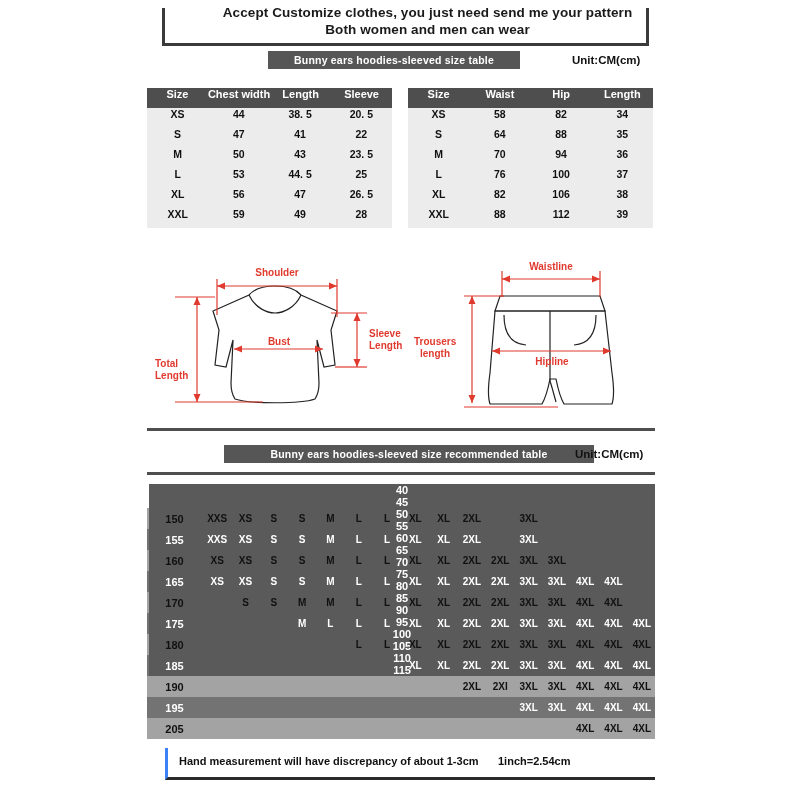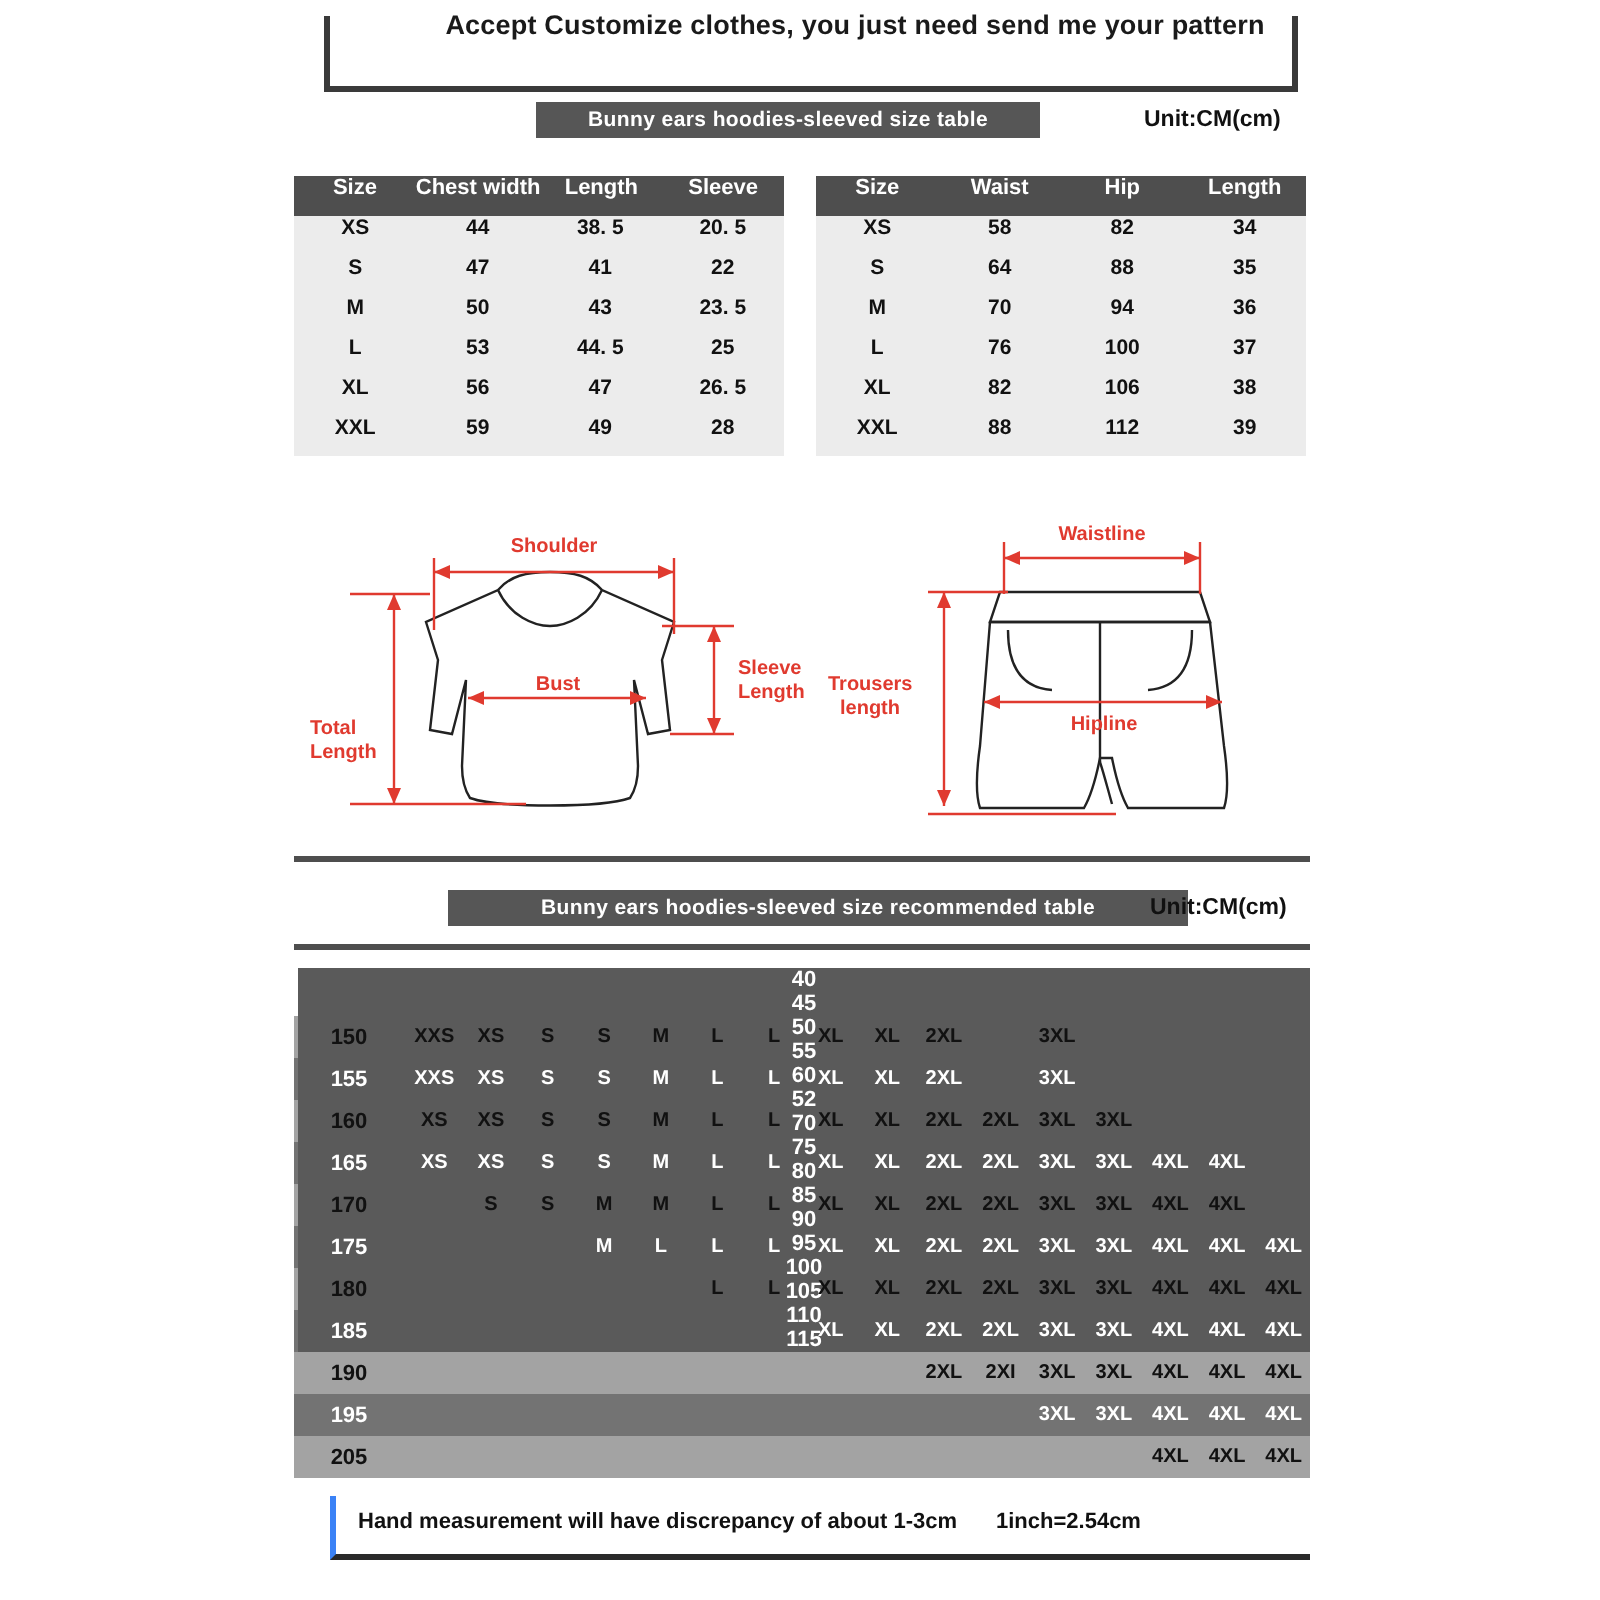--- a/index.html
+++ b/index.html
@@ -139,20 +139,21 @@
   .dline  { stroke: #e03a2f; stroke-width: 1.2; fill: none; }
   .dblack { stroke: #222; stroke-width: 1.2; fill: none; }
 </style>
 </head>
 <body>
 
 <div class="page">
 
   <div class="top-banner">
     <div class="line l1">Accept Customize clothes, you just need send me your pattern</div>
+    <div class="line l2">Both women and men can wear</div>
   </div>
 
   <div class="chip chip-1">Bunny ears hoodies-sleeved size  table</div>
   <div class="unit unit-1">Unit:CM(cm)</div>
 
   <div class="mtable mtable-left" id="top-table">
       <div class="mrow head">
         <div class="mcell">Size</div>
         <div class="mcell">Chest width</div>
         <div class="mcell">Length</div>
@@ -336,21 +337,21 @@
             <line x1="0" y1="0" x2="55" y2="22" stroke="#ffffff" stroke-width="1.2"></line>
           </svg>
           <span class="kg">KG</span>
           <span class="ht">Height</span>
         </div>
         <div class="hcell">40</div>
         <div class="hcell">45</div>
         <div class="hcell">50</div>
         <div class="hcell">55</div>
         <div class="hcell">60</div>
-        <div class="hcell">52</div>
+        <div class="hcell">65</div>
         <div class="hcell">70</div>
         <div class="hcell">75</div>
         <div class="hcell">80</div>
         <div class="hcell">85</div>
         <div class="hcell">90</div>
         <div class="hcell">95</div>
         <div class="hcell">100</div>
         <div class="hcell">105</div>
         <div class="hcell">110</div>
         <div class="hcell">115</div>

